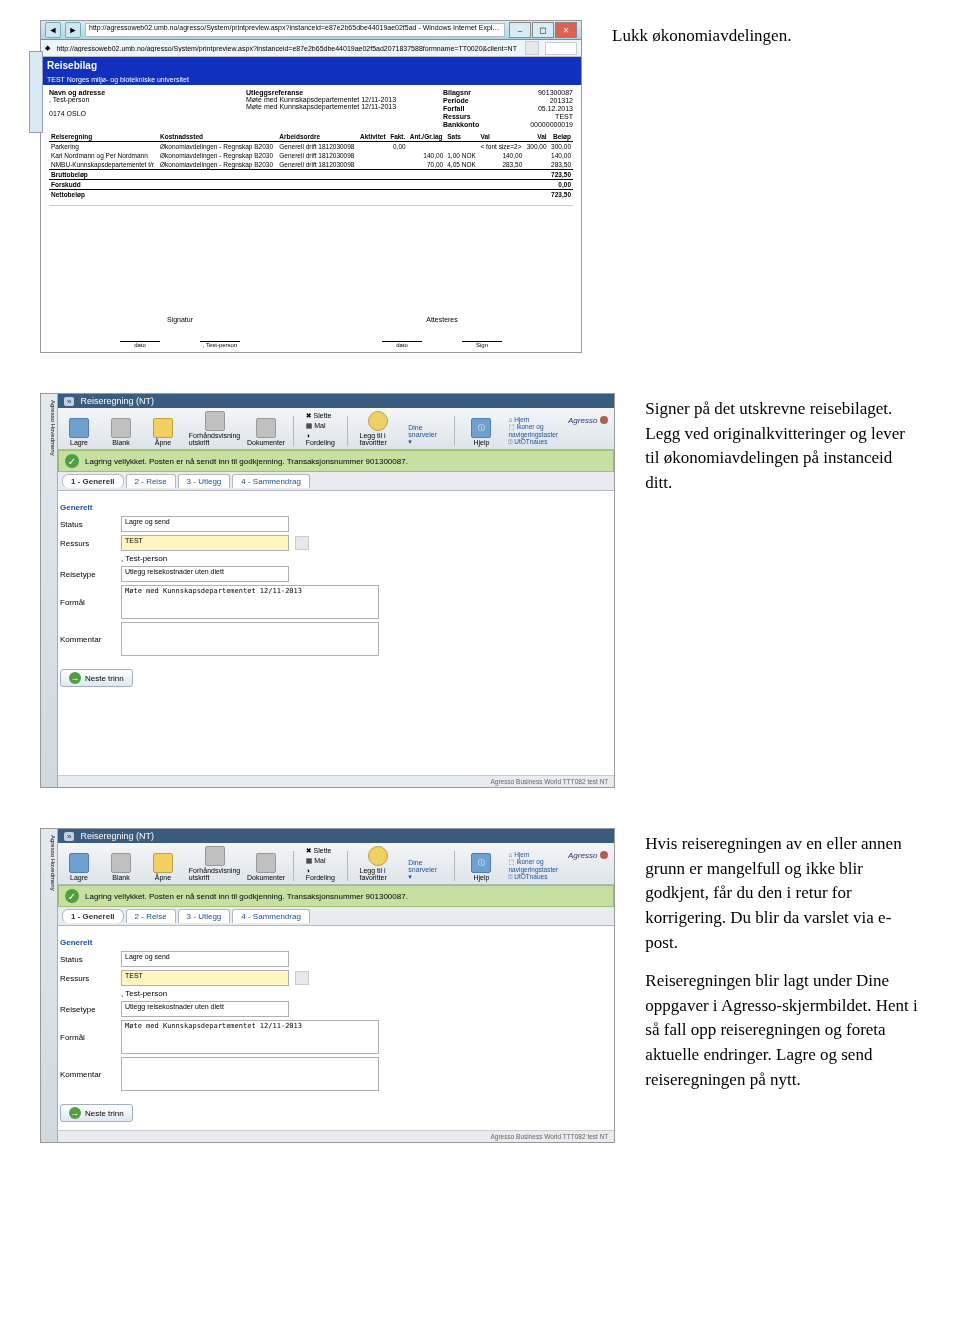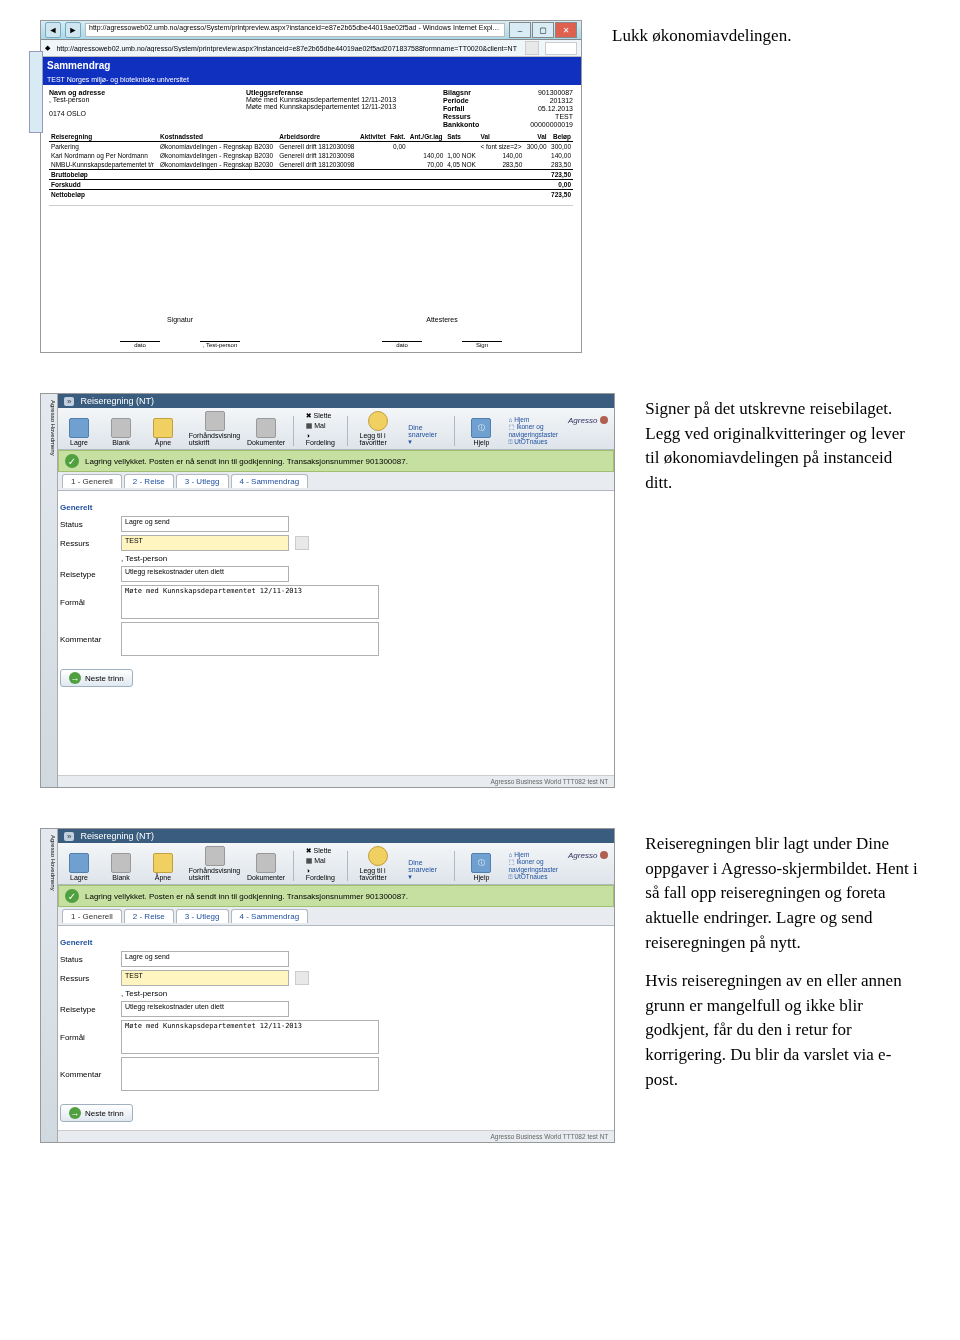--- a/index.html
+++ b/index.html
@@ -253,21 +253,21 @@
     border-bottom: 1px solid #b0b8c0;
   }
   .form-tab {
     background: #fff;
     border: 1px solid #b0b8c0;
     border-bottom: none;
     padding: 2px 8px;
     color: #2050a0;
     border-radius: 3px 3px 0 0;
   }
-  .form-tab.active { font-weight: normal; color: #333; }
+  .form-tab.active { font-weight: bold; color: #333; border-radius: 6px; }
   .form-body {
     background: #fff;
     padding: 8px 2px;
     font-size: 8px;
   }
   .form-body .grp-title {
     color: #2050a0;
     font-weight: bold;
     margin: 4px 0;
   }
@@ -346,21 +346,21 @@
           <span class="btn close">✕</span>
         </div>
       </div>
       <div class="ie-tabbar">
         <span>◆</span>
         <span style="flex:1;overflow:hidden;white-space:nowrap">http://agressoweb02.umb.no/agresso/System/printpreview.aspx?instanceid=e87e2b65dbe44019ae02f5ad2071837588formname=TT0020&amp;client=NT</span>
         <span class="mini-icon"></span>
         <span class="ie-search"></span>
       </div>
       <div class="vtab"></div>
-      <div class="reisebilag-hdr">Sammendrag</div>
+      <div class="reisebilag-hdr">Reisebilag</div>
       <div class="reisebilag-sub">TEST Norges miljø- og biotekniske universitet</div>
       <div class="bilag-body">
         <div class="bilag-toprow">
           <div class="bilag-col">
             <b>Navn og adresse</b><br>
             <span>, Test-person</span><br><br>
             <span>0174 OSLO</span>
           </div>
           <div class="bilag-col">
             <b>Utleggsreferanse</b><br>
@@ -679,18 +679,18 @@
           <div class="neste-btn">
                 <span class="arr">→</span>
                 <span>Neste trinn</span>
               </div>
         </div>
         <div class="statusbar">Agresso Business World  TTT082  test  NT</div>
       </div>
     </div>
   </div>
   <div class="caption">
+    <p>Hvis reiseregningen av en eller annen grunn er mangelfull og ikke blir godkjent, får du den i retur for korrigering. Du blir da varslet via e-post.</p>
     <p>Reiseregningen blir lagt under Dine oppgaver i Agresso-skjermbildet. Hent i så fall opp reiseregningen og foreta aktuelle endringer. Lagre og send reiseregningen på nytt.</p>
-    <p>Hvis reiseregningen av en eller annen grunn er mangelfull og ikke blir godkjent, får du den i retur for korrigering. Du blir da varslet via e-post.</p>
   </div>
 </div>
 
 </div>
 
 </body></html>

